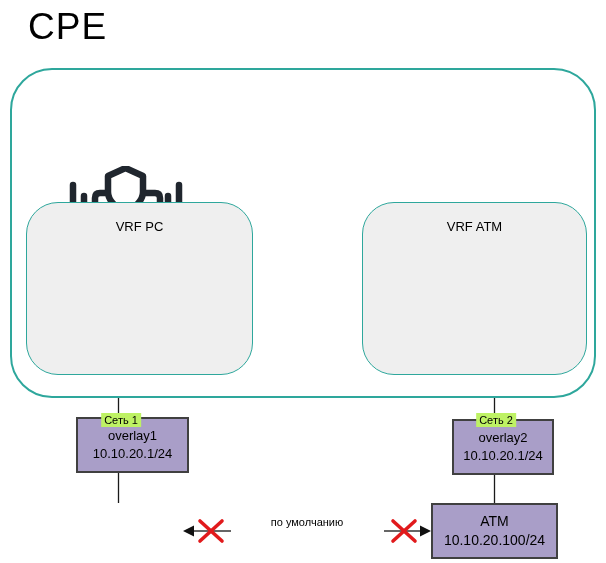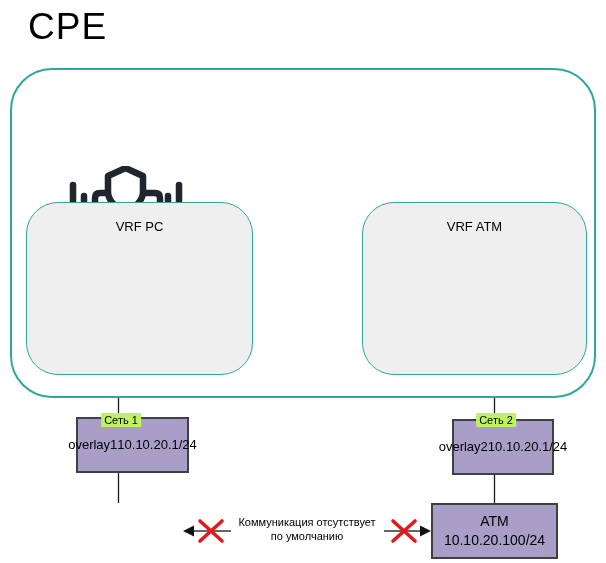--- a/index.html
+++ b/index.html
@@ -17,21 +17,21 @@
   }
   .vrf{
     position:absolute;background:var(--vrf_fill);
     border:1.5px solid var(--teal);border-radius:32px;box-sizing:border-box;
   }
   #vrf-pc{left:14px;top:132px;width:227px;height:173px;}
   #vrf-atm{left:350px;top:132px;width:225px;height:173px;}
   .vrf-label{position:absolute;top:16px;left:0;width:100%;text-align:center;font-size:13px;}
   .node{
     position:absolute;background:var(--purple);border:2px solid var(--box_border);
-    box-sizing:border-box;display:flex;flex-direction:row;justify-content:center;
+    box-sizing:border-box;display:flex;flex-direction:column;justify-content:center;
     align-items:center;text-align:center;font-size:13px;line-height:18px;
   }
   #overlay1{left:49px;top:214px;width:113px;height:56px;}
   #overlay2{left:89px;top:216px;width:102px;height:56px;}
   .host{
     position:absolute;background:var(--purple);border:2px solid var(--box_border);
     box-sizing:border-box;display:flex;flex-direction:column;justify-content:center;
     align-items:center;text-align:center;font-size:14px;line-height:19px;
   }
   #host-pc{left:53px;top:503px;width:129px;height:56px;}
@@ -112,17 +112,16 @@
 
   <div id="net1" class="net-label">Сеть 1</div>
   <div id="net2" class="net-label">Сеть 2</div>
 
   <div id="host-atm" class="host">
     <div>ATM</div>
     <div>10.10.20.100/24</div>
   </div>
 
   <div id="no-comm-note" class="abs">
-    <div>Коммуникация отсутствует</div>
     <div>по умолчанию</div>
   </div>
 
 </div>
 
 </body></html>

